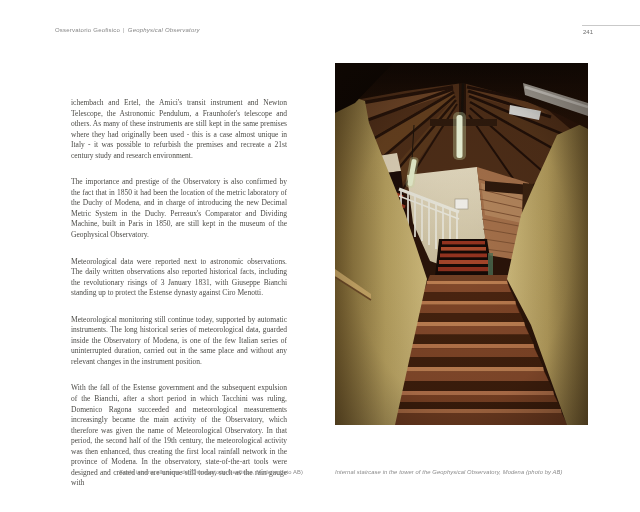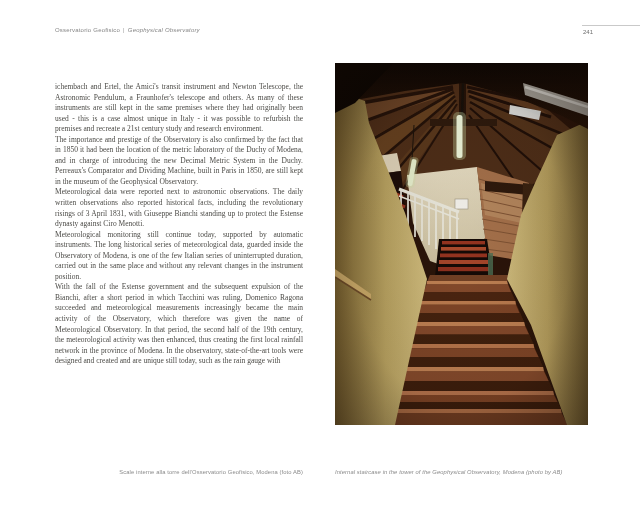--- a/index.html
+++ b/index.html
@@ -24,21 +24,21 @@
   .folio {
     position:absolute; top:29px; left:583px;
     font-family:"Liberation Sans", sans-serif; font-size:6px; color:#6f6f6f;
   }
   
   .text-col {
     position:absolute; left:55px; top:82px; width:248px;
     font-size:7.5px; line-height:10.55px; color:#4b4a46;
     text-align:justify;
   }
-  .text-col p { margin:0; }
+  .text-col p { margin:16px; }
   
   .photo {
     position:absolute; left:335px; top:63px; width:253px; height:362px;
     box-shadow:inset 0 0 0 1px rgba(30,15,5,.25);
   }
   .photo svg { display:block; width:253px; height:362px; }
   
   .caption {
     position:absolute; top:469px;
     font-family:"Liberation Sans", sans-serif; font-size:5.8px;
@@ -55,21 +55,21 @@
   <div class="running-head">
     <span class="it">Osservatorio Geofisico</span><span class="sep">|</span><span class="en">Geophysical Observatory</span>
   </div>
 
   <div class="folio-rule"></div>
   <div class="folio">241</div>
 
   <div class="text-col">
     <p>ichembach and Ertel, the Amici's transit instrument and Newton Telescope, the Astronomic Pendulum, a Fraunhofer's telescope and others. As many of these instruments are still kept in the same premises where they had originally been used - this is a case almost unique in Italy - it was possible to refurbish the premises and recreate a 21st century study and research environment.</p>
     <p>The importance and prestige of the Observatory is also confirmed by the fact that in 1850 it had been the location of the metric laboratory of the Duchy of Modena, and in charge of introducing the new Decimal Metric System in the Duchy. Perreaux's Comparator and Dividing Machine, built in Paris in 1850, are still kept in the museum of the Geophysical Observatory.</p>
-    <p>Meteorological data were reported next to astronomic observations. The daily written observations also reported historical facts, including the revolutionary risings of 3 April 1831, with Giuseppe Bianchi standing up to protect the Estense dynasty against Ciro Menotti.</p>
+    <p>Meteorological data were reported next to astronomic observations. The daily written observations also reported historical facts, including the revolutionary risings of 3 January 1831, with Giuseppe Bianchi standing up to protect the Estense dynasty against Ciro Menotti.</p>
     <p>Meteorological monitoring still continue today, supported by automatic instruments. The long historical series of meteorological data, guarded inside the Observatory of Modena, is one of the few Italian series of uninterrupted duration, carried out in the same place and without any relevant changes in the instrument position.</p>
     <p>With the fall of the Estense government and the subsequent expulsion of the Bianchi, after a short period in which Tacchini was ruling, Domenico Ragona succeeded and meteorological measurements increasingly became the main activity of the Observatory, which therefore was given the name of Meteorological Observatory. In that period, the second half of the 19th century, the meteorological activity was then enhanced, thus creating the first local rainfall network in the province of Modena. In the observatory, state-of-the-art tools were designed and created and are unique still today, such as the rain gauge with</p>
   </div>
 
   <figure class="photo">
     <svg viewBox="0 0 253 362" preserveAspectRatio="none">
       <defs>
         <linearGradient id="gWallL" x1="0" y1="0" x2="1" y2="0">
           <stop offset="0" stop-color="#77602f"></stop>
           <stop offset=".55" stop-color="#b7a160"></stop>

